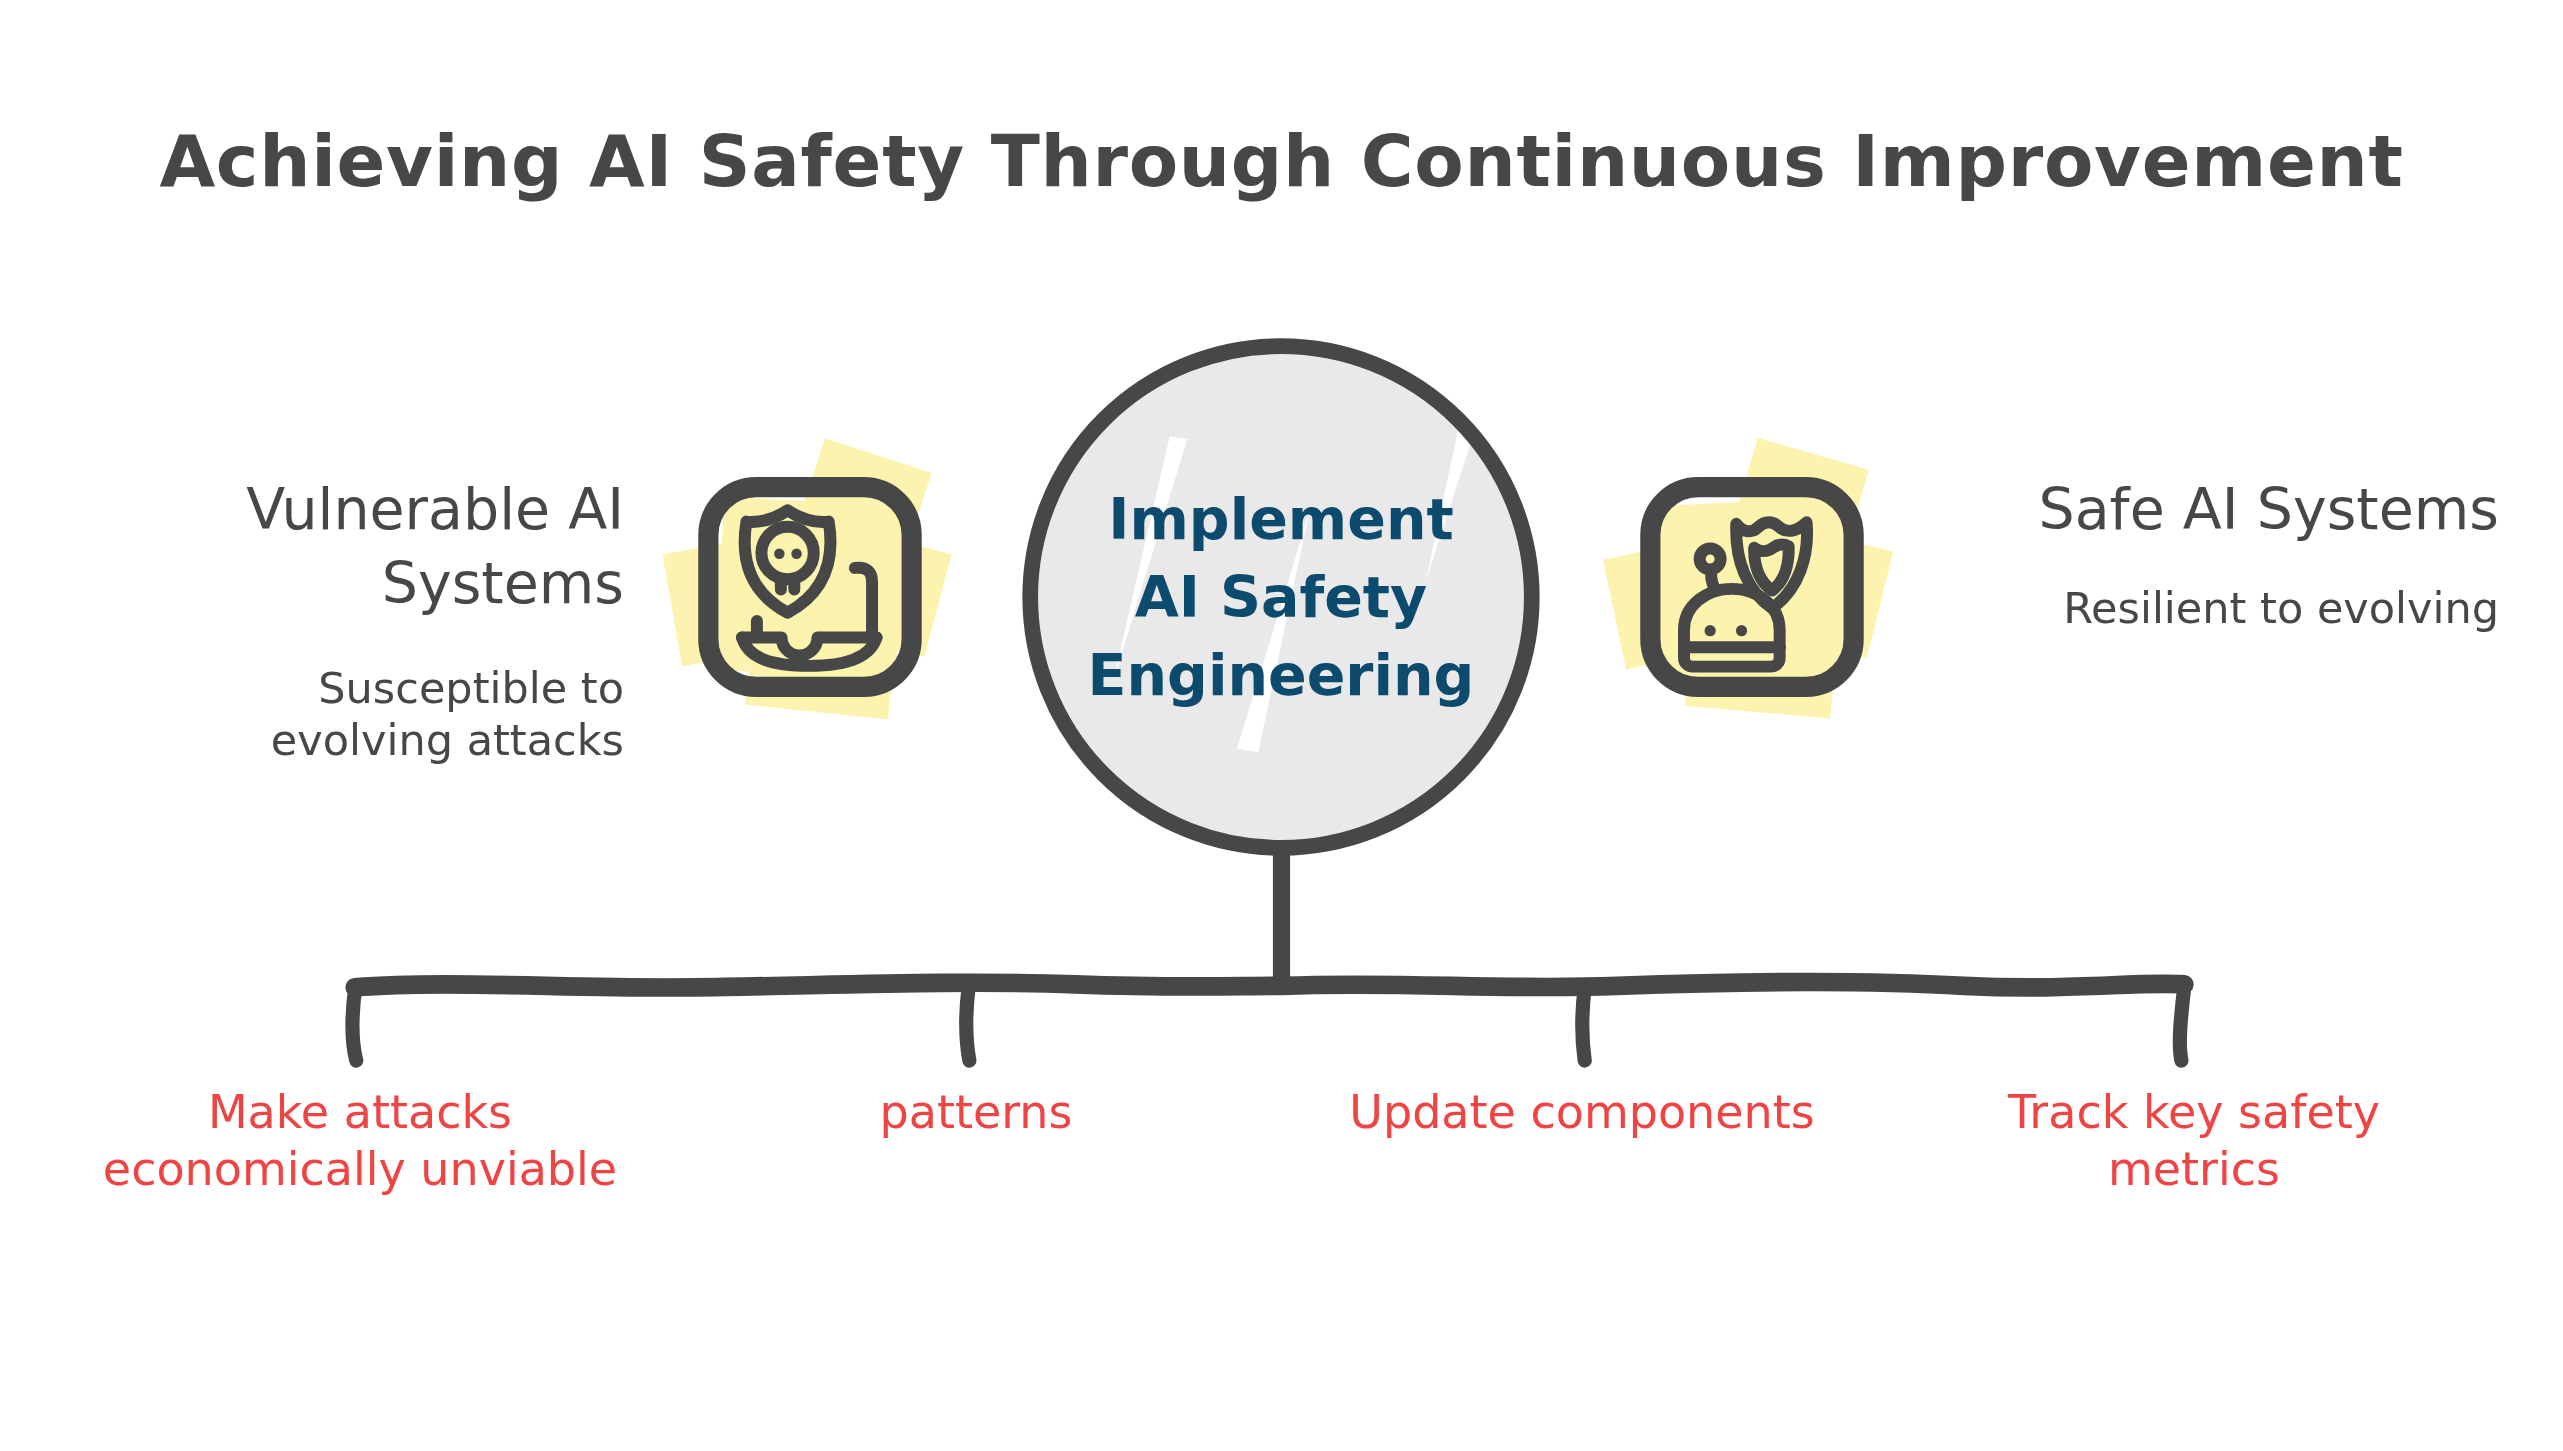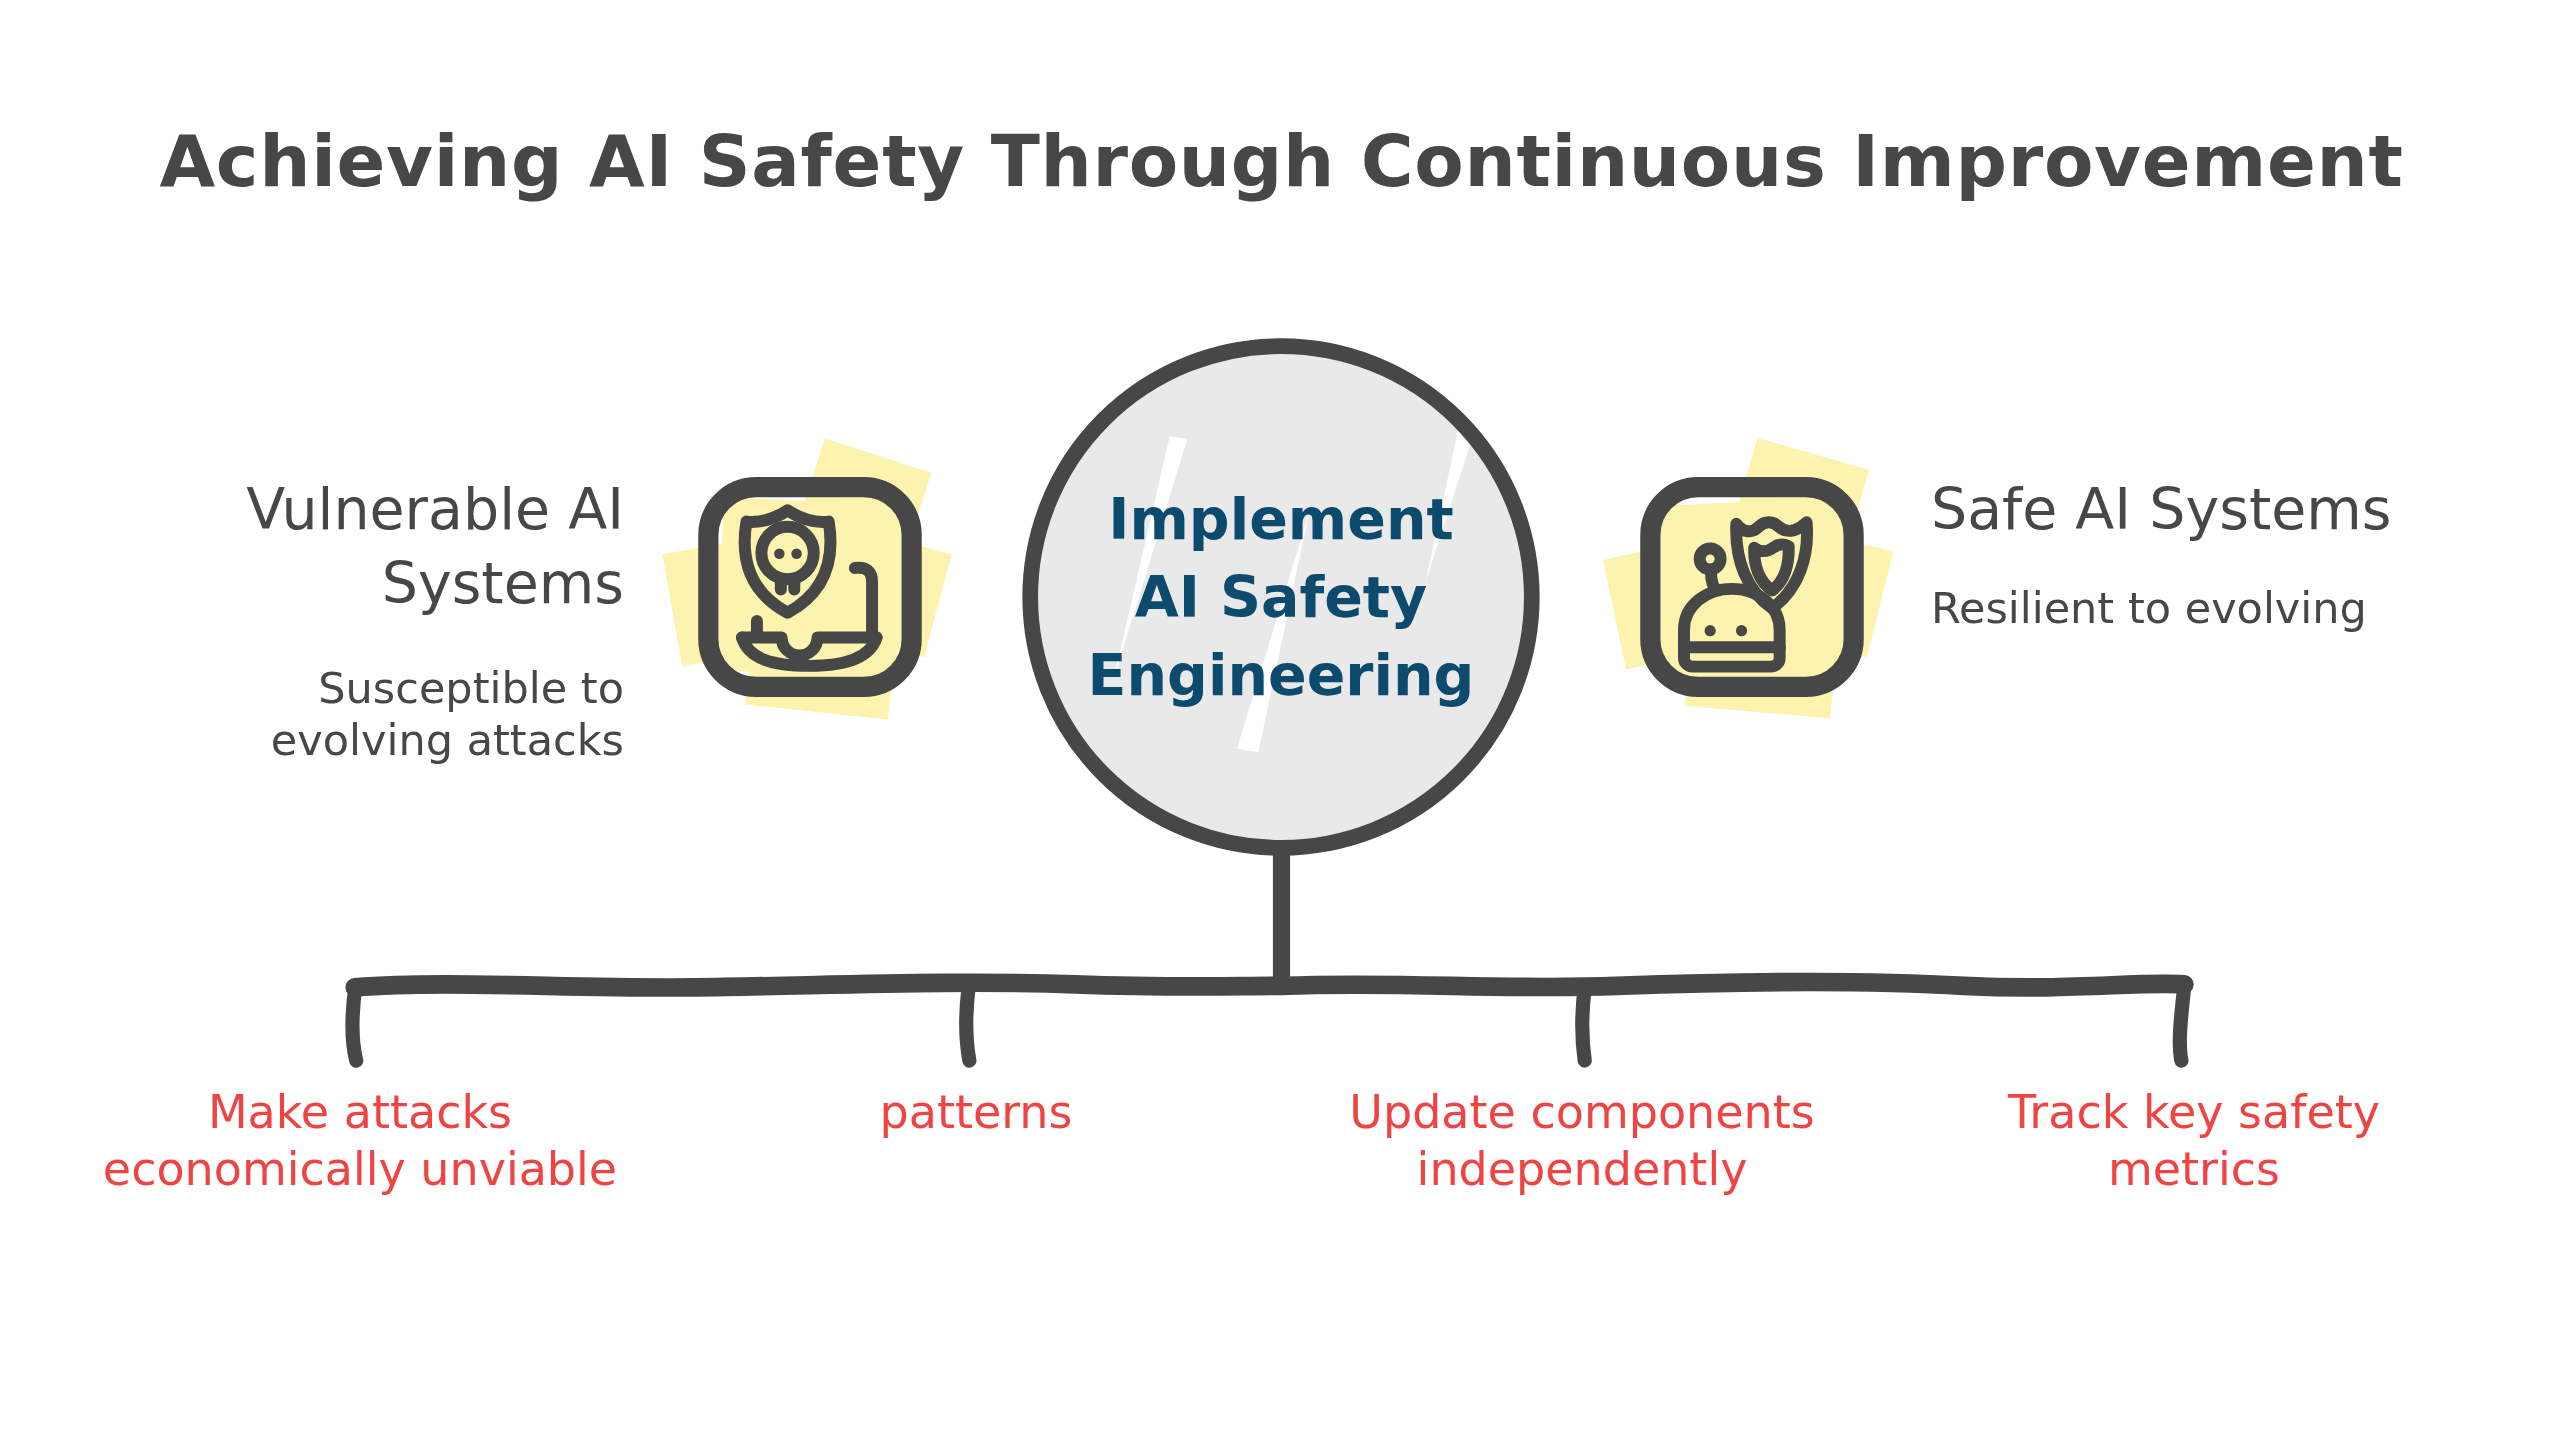--- a/index.html
+++ b/index.html
@@ -15,21 +15,21 @@
     text-align:center;font-size:72px;font-weight:700;
     letter-spacing:0.7px;color:#474747;
   }
 
   
   .side-text{position:absolute;}
   .side-heading{font-size:57px;line-height:74px;font-weight:400;}
   .side-sub{font-size:43px;line-height:52px;font-weight:400;}
   .left-block{right:1939px;top:472px;width:568px;text-align:right;}
   .left-block .side-sub{margin-top:42px;}
-  .right-block{left:1931px;top:472px;width:568px;text-align:left;}
+  .right-block{left:1931px;top:472px;width:568px;text-align:right;}
   .right-block .side-sub{margin-top:36px;}
 
   
   .icon-tile{position:absolute;width:226px;height:222px;}
   .icon-tile svg{position:absolute;left:0;top:0;overflow:visible;}
   .tile-left{left:697px;top:476px;}
   .tile-right{left:1639px;top:476px;}
 
   
   .hub{position:absolute;left:1022px;top:338px;width:518px;height:518px;}
@@ -176,21 +176,20 @@
 
   <div class="branch-label bl-1">
     <div>Make attacks</div>
     <div>economically unviable</div>
   </div>
   <div class="branch-label bl-2">
     <div>patterns</div>
   </div>
   <div class="branch-label bl-3">
     <div>Update components</div>
-    <div>independently</div>
   </div>
   <div class="branch-label bl-4">
     <div>Track key safety</div>
     <div>metrics</div>
   </div>
 
 </div>
 
 
 </body></html>

